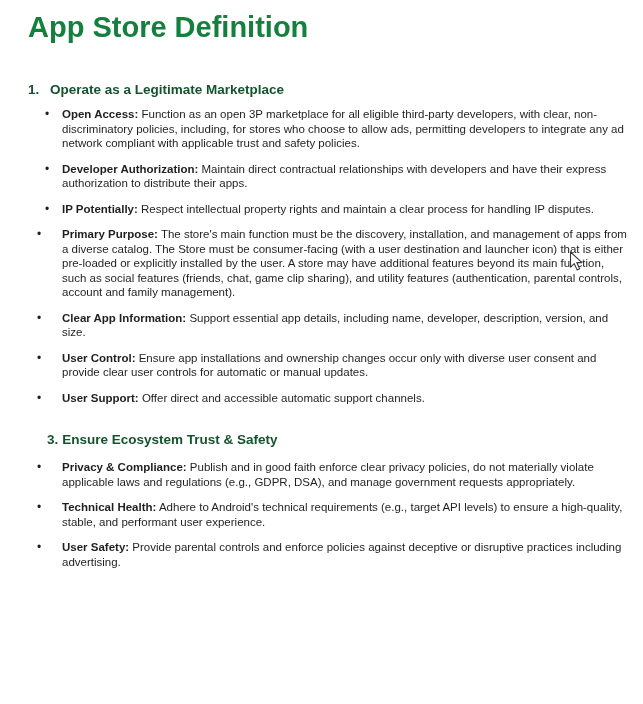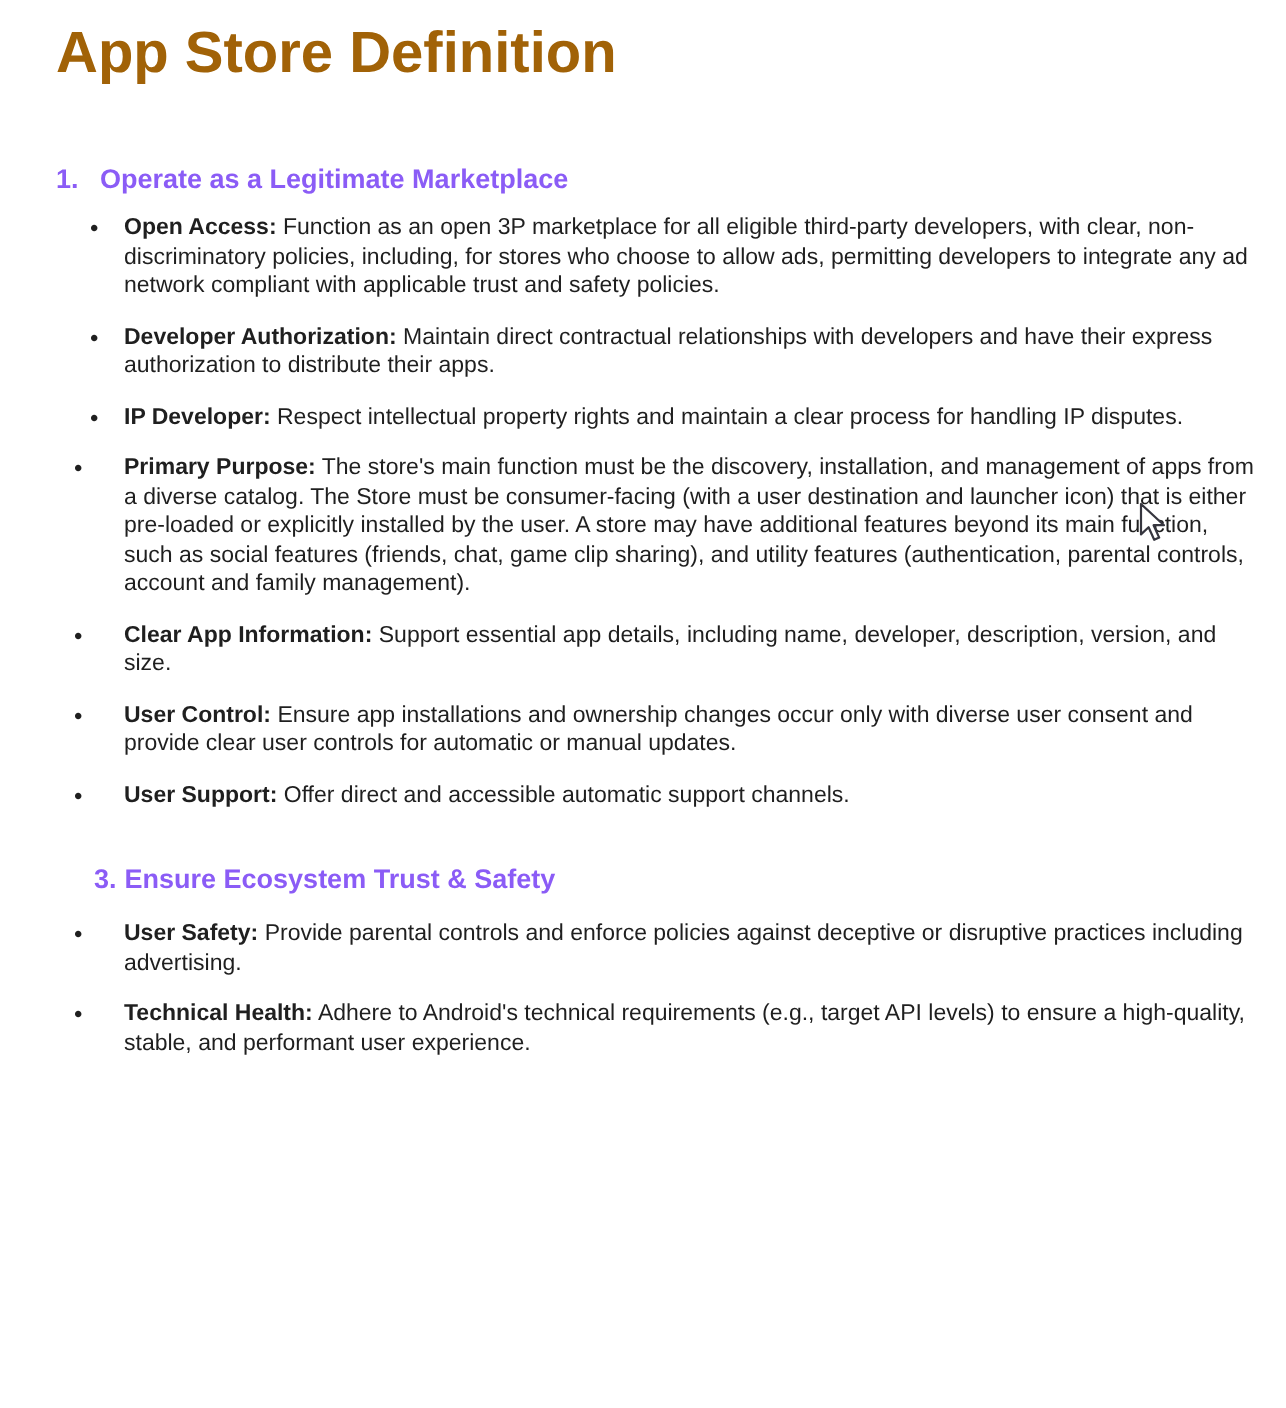--- a/index.html
+++ b/index.html
@@ -17,21 +17,21 @@
     font-size: 29px;
     line-height: 38px;
     font-weight: bold;
     letter-spacing: 0px;
   }
   .section { margin: 0; }
   .section-heading {
     font-size: 13.5px;
     line-height: 15px;
     font-weight: bold;
-    color: #8b5cf6;
+    color: #14532d;
     margin: 27px 0 13px 47px;
   }
   .section.first .section-heading { margin: 36px 0 10px 28px; }
   .section-heading .num { display: inline; margin-right: 4px; }
   .section.first .section-heading .num {
     display: inline-block;
     width: 22px;
     margin-right: 0;
   }
   ul.bullets {
@@ -62,43 +62,44 @@
     top: 251px;
     width: 16px;
     height: 22px;
     pointer-events: none;
   }
 </style>
 </head>
 <body>
 
 <div class="page" style="background: rgb(255, 255, 255); color: rgb(31, 31, 31);">
-  <h1 class="doc-title" style="color: #a16207;">App Store Definition</h1>
+  <h1 class="doc-title" style="color: #15803d;">App Store Definition</h1>
   <div id="sections">
       <div class="section first">
         <h2 class="section-heading"><span class="num">1.</span><span>Operate as a Legitimate Marketplace</span></h2>
         <ul class="bullets">
           <li><span class="b-label">Open Access:</span> <span>Function as an open 3P marketplace for all eligible third-party developers, with clear, non-discriminatory policies, including, for stores who choose to allow ads, permitting developers to integrate any ad network compliant with applicable trust and safety policies.</span></li>
           <li><span class="b-label">Developer Authorization:</span> <span>Maintain direct contractual relationships with developers and have their express authorization to distribute their apps.</span></li>
-          <li><span class="b-label">IP Developer:</span> <span>Respect intellectual property rights and maintain a clear process for handling IP disputes.</span></li>
+          <li><span class="b-label">IP Potentially:</span> <span>Respect intellectual property rights and maintain a clear process for handling IP disputes.</span></li>
         </ul>
       </div>
       <div class="section">
         <ul class="bullets">
           <li><span class="b-label">Primary Purpose:</span> <span>The store's main function must be the discovery, installation, and management of apps from a diverse catalog. The Store must be consumer-facing (with a user destination and launcher icon) that is either pre-loaded or explicitly installed by the user. A store may have additional features beyond its main function, such as social features (friends, chat, game clip sharing), and utility features (authentication, parental controls, account and family management).</span></li>
           <li><span class="b-label">Clear App Information:</span> <span>Support essential app details, including name, developer, description, version, and size.</span></li>
           <li><span class="b-label">User Control:</span> <span>Ensure app installations and ownership changes occur only with diverse user consent and provide clear user controls for automatic or manual updates.</span></li>
           <li><span class="b-label">User Support:</span> <span>Offer direct and accessible automatic support channels.</span></li>
         </ul>
       </div>
       <div class="section">
         <h2 class="section-heading"><span class="num">3.</span><span>Ensure Ecosystem Trust &amp; Safety</span></h2>
         <ul class="bullets">
+          <li><span class="b-label">Privacy &amp; Compliance:</span> <span>Publish and in good faith enforce clear privacy policies, do not materially violate applicable laws and regulations (e.g., GDPR, DSA), and manage government requests appropriately.</span></li>
+          <li><span class="b-label">Technical Health:</span> <span>Adhere to Android's technical requirements (e.g., target API levels) to ensure a high-quality, stable, and performant user experience.</span></li>
           <li><span class="b-label">User Safety:</span> <span>Provide parental controls and enforce policies against deceptive or disruptive practices including advertising.</span></li>
-          <li><span class="b-label">Technical Health:</span> <span>Adhere to Android's technical requirements (e.g., target API levels) to ensure a high-quality, stable, and performant user experience.</span></li>
         </ul>
       </div>
     </div>
   <div class="cursor">
     <svg width="16" height="22" viewBox="0 0 16 22" xmlns="http://www.w3.org/2000/svg">
       <path d="M 1.5 1 L 1.5 16.2 L 5.3 12.6 L 8.1 18.9 L 10.6 17.8 L 7.8 11.6 L 13 11.6 Z" fill="#ffffff" stroke="#36363f" stroke-width="1.1" stroke-linejoin="round"></path>
     </svg>
   </div>
 </div>
 

